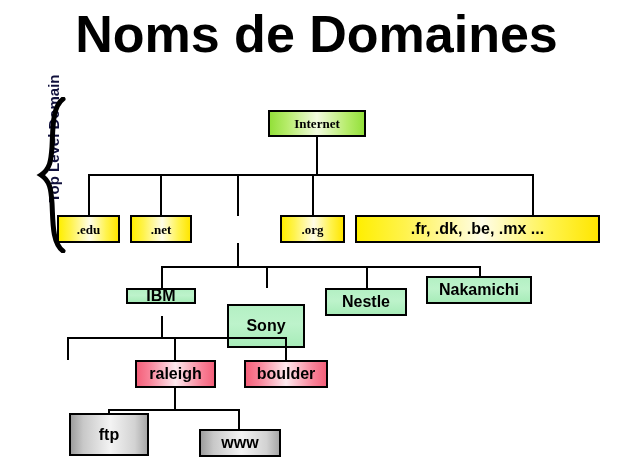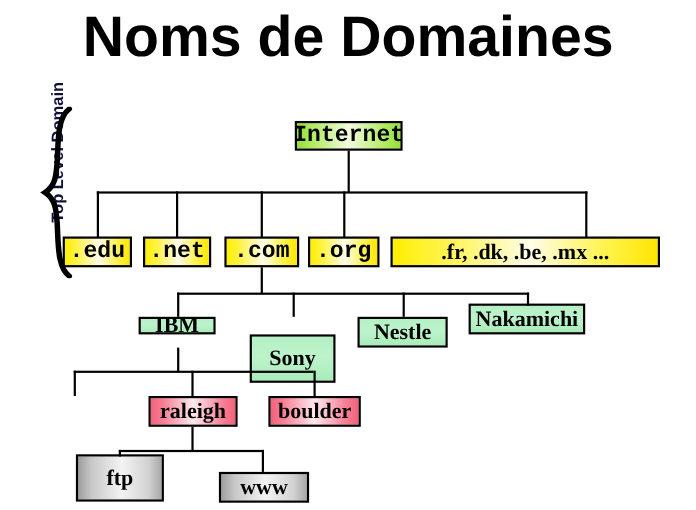--- a/index.html
+++ b/index.html
@@ -58,30 +58,30 @@
   }
 
   
   .node {
     position: absolute;
     border: 2px solid #000000;
     box-sizing: border-box;
     display: flex;
     align-items: center;
     justify-content: center;
-    font-family: Liberation Mono, monospace;
+    font-family: Liberation Serif, serif;
     font-weight: bold;
-    font-size: 21px;
+    font-size: 13px;
     color: #000000;
     white-space: nowrap;
     line-height: 1;
   }
   .node.sans {
-    font-family: Liberation Serif, serif;
-    font-size: 20px;
+    font-family: Liberation Sans, sans-serif;
+    font-size: 16px;
   }
 
   .node.green {
     background: linear-gradient(to right,
         #93e03a 0%, #b6ec6a 18%, #f2fbe0 50%, #b6ec6a 82%, #93e03a 100%);
   }
   .node.yellow {
     background: linear-gradient(to right,
         #ffef00 0%, #fff34d 20%, #fffde8 52%, #fff34d 80%, #ffe600 100%);
   }
@@ -132,23 +132,20 @@
   <div class="line vline" style="left:237px; top:174px; height:42px;"></div>
   <div class="line vline" style="left:312px; top:174px; height:42px;"></div>
   <div class="line vline" style="left:532px; top:174px; height:42px;"></div>
 
   <div class="node yellow" style="left:57px; top:215px; width:63px; height:28px;">
     <span>.edu</span>
   </div>
   <div class="node yellow" style="left:130px; top:215px; width:62px; height:28px;">
     <span>.net</span>
   </div>
-  <div class="node yellow" style="left:204px; top:215px; width:68px; height:28px;">
-    <span>.com</span>
-  </div>
   <div class="node yellow" style="left:280px; top:215px; width:65px; height:28px;">
     <span>.org</span>
   </div>
   <div class="node yellow sans" style="left:355px; top:215px; width:245px; height:28px;">
     <span>.fr, .dk, .be, .mx ...</span>
   </div>
 
   <div class="line vline" style="left:237px; top:243px; height:24px;"></div>
   <div class="line hline" style="left:161px; top:266px; width:320px;"></div>
   <div class="line vline" style="left:161px; top:266px; height:22px;"></div>

